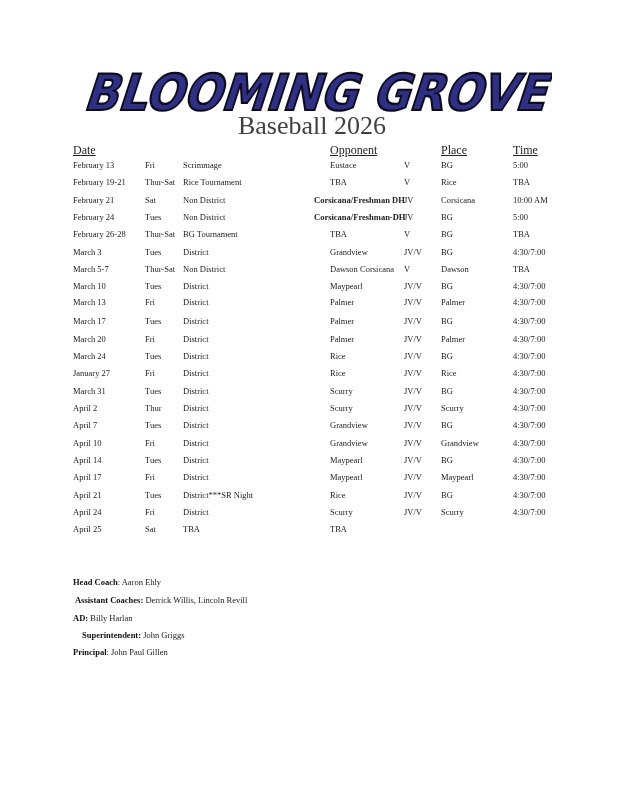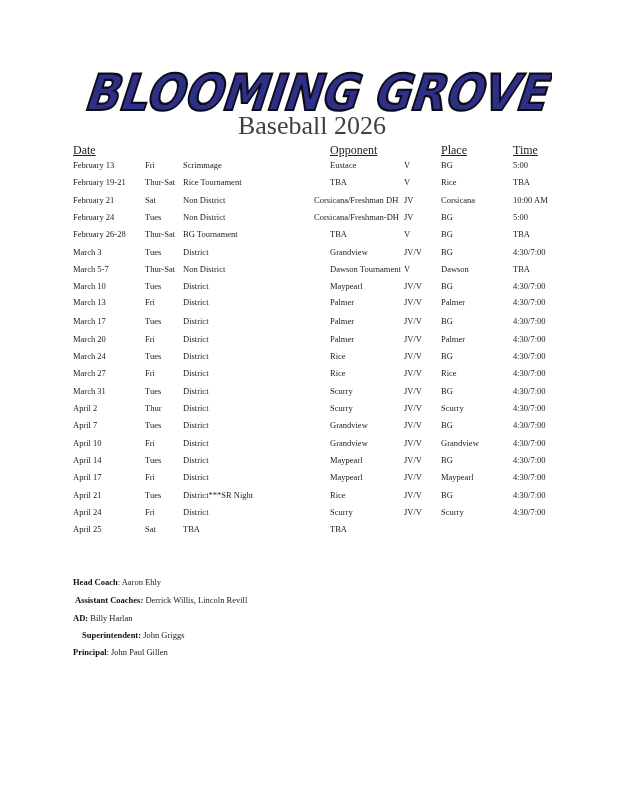--- a/index.html
+++ b/index.html
@@ -9,21 +9,21 @@
     .logo svg { width: 100%; height: 100%; display: block; }
     .title { position: absolute; left: 0; width: 624px; top: 111px; text-align: center;
              font-size: 26px; line-height: 30px; color: #404040; }
     .hdr { position: absolute; top: 143px; font-size: 12px; text-decoration: underline; color: #222; }
     .row { position: absolute; left: 0; width: 624px; height: 14px; font-size: 8.5px; line-height: 14px; color: #222; }
     .row span { position: absolute; white-space: nowrap; }
     .c-date { left: 73px; }
     .c-day { left: 145px; }
     .c-event { left: 183px; }
     .c-opp { left: 330px; }
-    .c-opp.wide { left: 314px; }
+    .c-opp.wide { left: 314px; font-weight: bold; }
     .c-level { left: 404px; }
     .c-place { left: 441px; }
     .c-time { left: 513px; }
     .staff { position: absolute; left: 73px; font-size: 8.5px; line-height: 12px; color: #222; white-space: nowrap; }
     .staff b { font-weight: bold; color: #111; }
   </style>
 </head>
 <body>
 
 <div class="logo">
@@ -93,21 +93,21 @@
       <span class="c-event">District</span>
       <span class="c-opp">Grandview</span>
       <span class="c-level">JV/V</span>
       <span class="c-place">BG</span>
       <span class="c-time">4:30/7:00</span>
     </div>
     <div class="row" style="top: 262.1px;">
       <span class="c-date">March 5-7</span>
       <span class="c-day">Thur-Sat</span>
       <span class="c-event">Non District</span>
-      <span class="c-opp">Dawson Tournament</span>
+      <span class="c-opp">Dawson Corsicana</span>
       <span class="c-level">V</span>
       <span class="c-place">Dawson</span>
       <span class="c-time">TBA</span>
     </div>
     <div class="row" style="top: 279.45px;">
       <span class="c-date">March 10</span>
       <span class="c-day">Tues</span>
       <span class="c-event">District</span>
       <span class="c-opp">Maypearl</span>
       <span class="c-level">JV/V</span>
@@ -144,21 +144,21 @@
     <div class="row" style="top: 348.85px;">
       <span class="c-date">March 24</span>
       <span class="c-day">Tues</span>
       <span class="c-event">District</span>
       <span class="c-opp">Rice</span>
       <span class="c-level">JV/V</span>
       <span class="c-place">BG</span>
       <span class="c-time">4:30/7:00</span>
     </div>
     <div class="row" style="top: 366.2px;">
-      <span class="c-date">March 27</span>
+      <span class="c-date">January 27</span>
       <span class="c-day">Fri</span>
       <span class="c-event">District</span>
       <span class="c-opp">Rice</span>
       <span class="c-level">JV/V</span>
       <span class="c-place">Rice</span>
       <span class="c-time">4:30/7:00</span>
     </div>
     <div class="row" style="top: 383.55px;">
       <span class="c-date">March 31</span>
       <span class="c-day">Tues</span>

